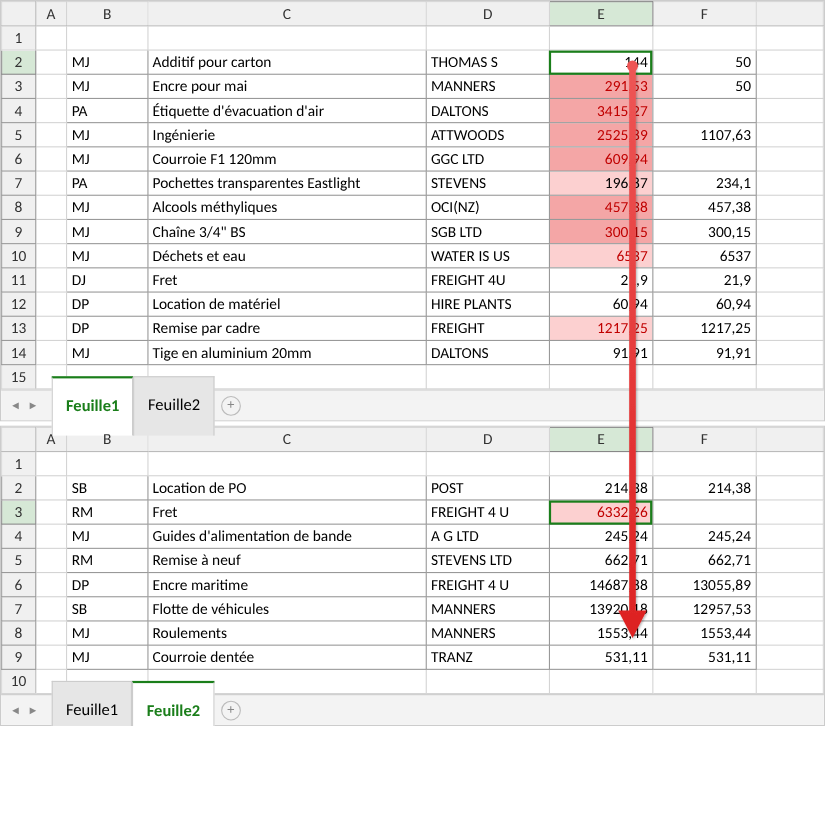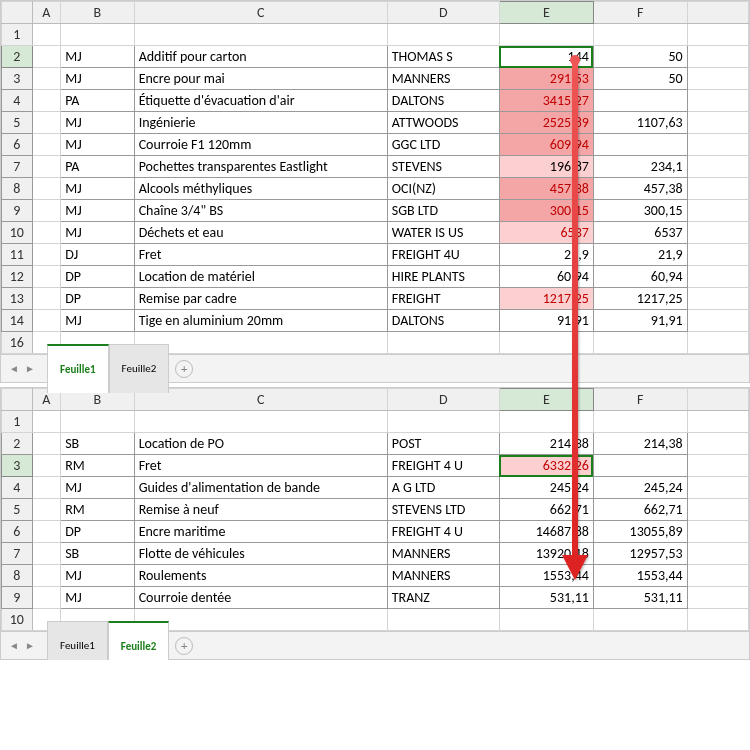--- a/index.html
+++ b/index.html
@@ -20,21 +20,21 @@
 .col-F { width: 92px; }
 .data td { border: 1px solid #999; }
 .num { text-align: right; }
 .hl1 { background: #f4a6a6; }
 .hl2 { background: #fcd0d0; }
 .red { color: #c00000; }
 .selcell { outline: 2px solid #1a7e1a; outline-offset: -2px; }
 .tabbar { display: flex; align-items: center; background: #f3f3f3; border-top: 1px solid #ccc; height: 28px; padding: 0 6px; gap: 2px; }
 .navbtns { display: flex; gap: 2px; margin-right: 8px; }
 .navbtn { width: 14px; height: 14px; display: flex; align-items: center; justify-content: center; color: #888; font-size: 10px; }
-.tab { padding: 17px 12px; background: #e6e6e6; border: 1px solid #ccc; border-bottom: none; cursor: pointer; font-size: 11px; }
+.tab { padding: 17px 12px; background: #e6e6e6; border: 1px solid #ccc; border-bottom: none; cursor: pointer; font-size: 15px; }
 .tab.active { background: #fff; font-weight: bold; color: #1a7e1a; border-top: 2px solid #1a7e1a; }
 .addtab { width: 18px; height: 18px; border: 1px solid #bbb; border-radius: 50%; display: flex; align-items: center; justify-content: center; color: #888; margin-left: 4px; font-size: 13px; }
 .arrow-overlay { position: absolute; pointer-events: none; }
 .container { position: relative; }
 </style>
 </head>
 <body>
 
 <div class="container">
 
@@ -198,21 +198,21 @@
               <td class="rowhdr">14</td>
               <td style="border: 1px solid rgb(212, 212, 212);"></td>
               <td>MJ</td>
               <td>Tige en aluminium 20mm</td>
               <td>DALTONS</td>
               <td class="num">91,91</td>
               <td class="num">91,91</td>
               <td style="border: 1px solid rgb(212, 212, 212);"></td>
             </tr>
             <tr>
-              <td class="rowhdr">16</td>
+              <td class="rowhdr">15</td>
               <td></td>
               <td></td>
               <td></td>
               <td></td>
               <td></td>
               <td></td>
               <td></td>
             </tr>
           </tbody>
 </table>

